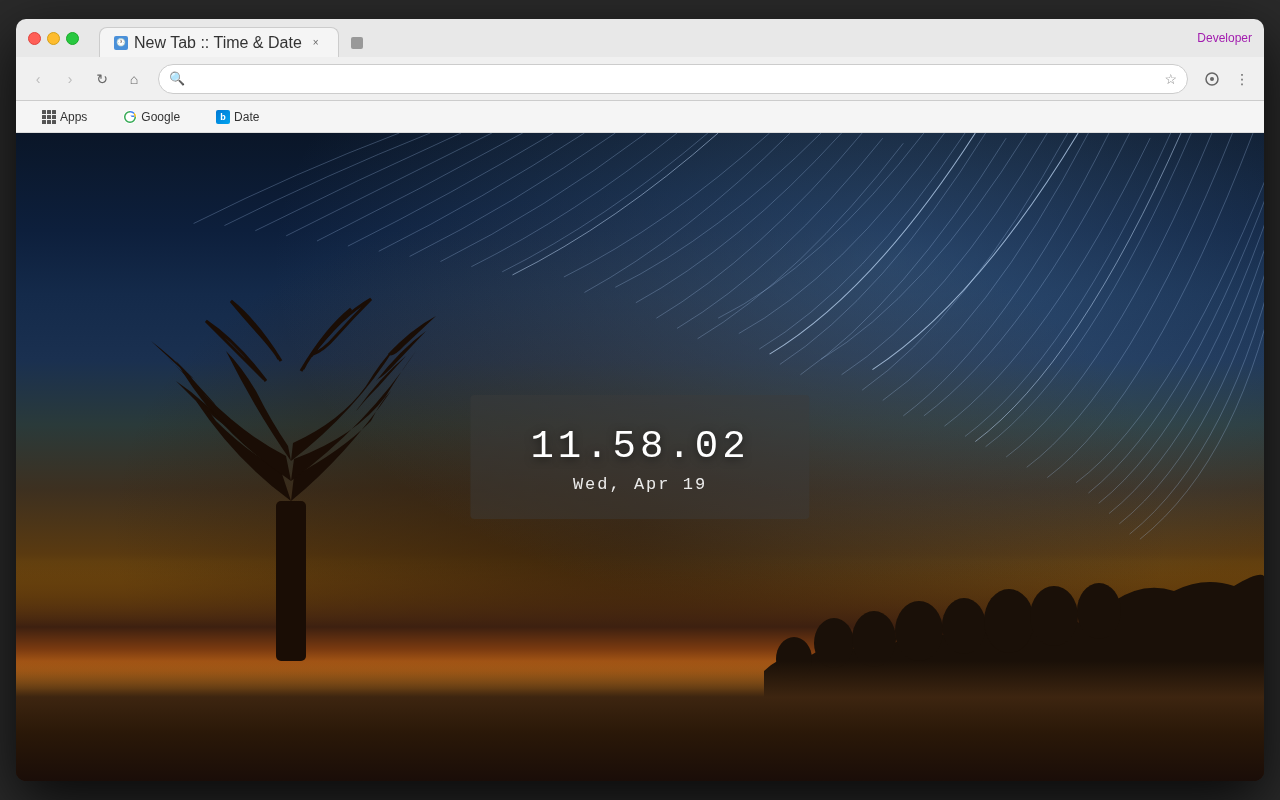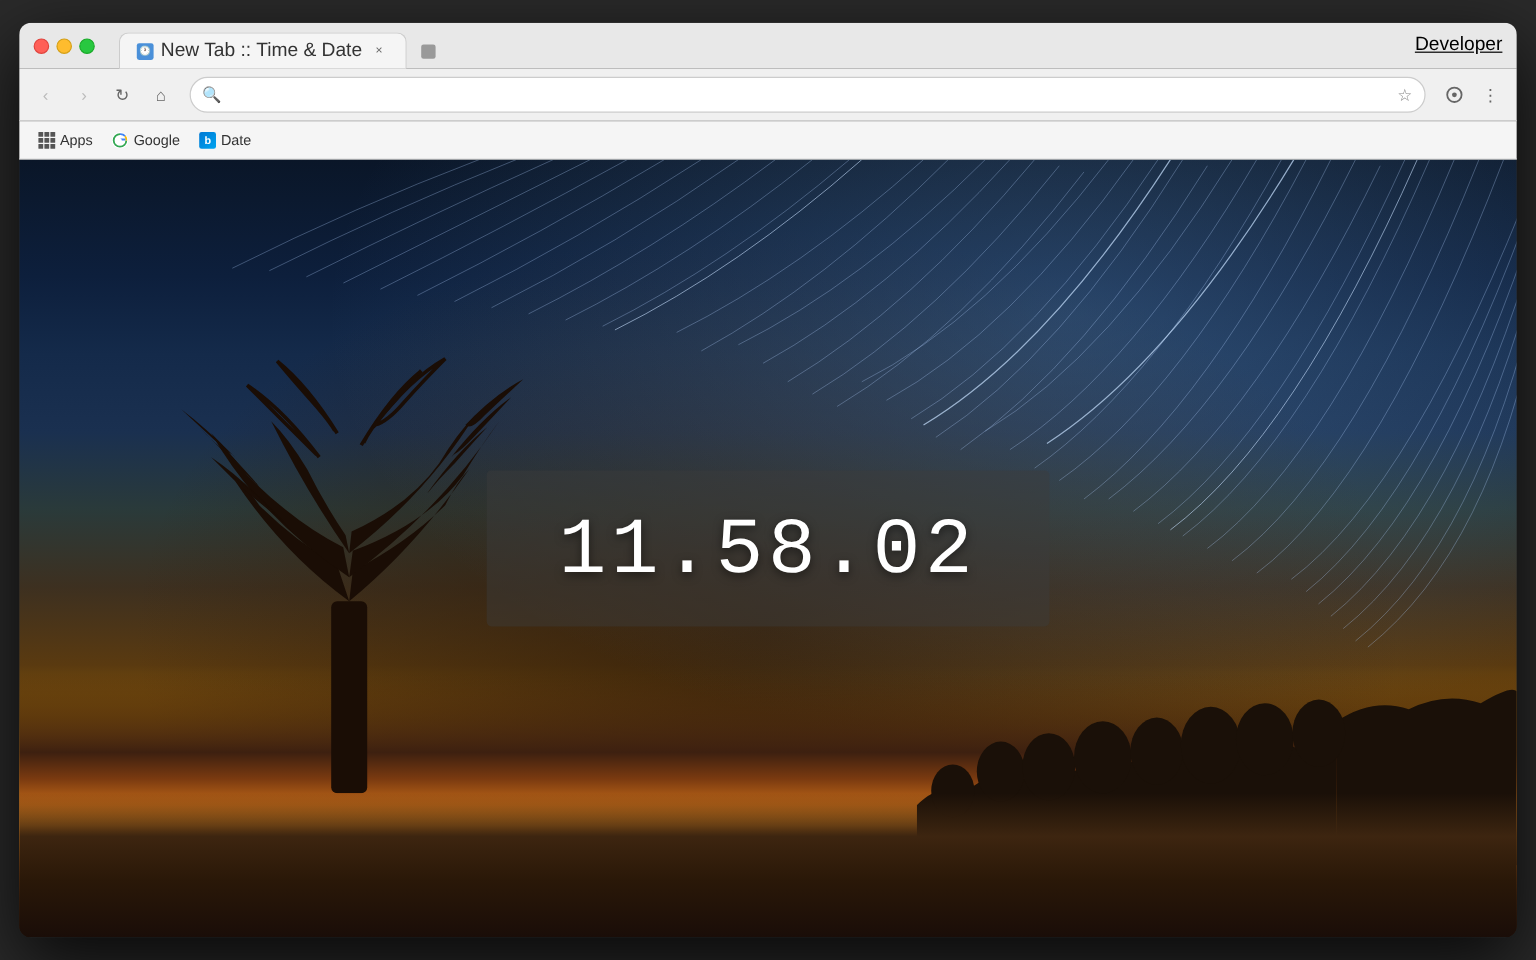--- a/index.html
+++ b/index.html
@@ -120,23 +120,22 @@
       cursor: pointer;
       font-size: 16px;
       margin-left: 4px;
     }
 
     .developer-label {
       position: absolute;
       right: 12px;
       top: 50%;
       transform: translateY(-50%);
-      font-size: 16px;
-      color: #000000;
-      text-decoration: underline;
+      font-size: 12px;
+      color: #a21caf;
     }
 
     
     .toolbar {
       background: #f0f0f0;
       height: 44px;
       display: flex;
       align-items: center;
       padding: 0 8px;
       gap: 4px;
@@ -196,22 +195,22 @@
       align-items: center;
       gap: 2px;
     }
 
     
     .bookmarks-bar {
       background: #f5f5f5;
       height: 32px;
       display: flex;
       align-items: center;
-      padding: 0 8px;
-      gap: 0;
+      padding: 0 18px;
+      gap: 20px;
       border-bottom: 1px solid #ddd;
       flex-shrink: 0;
     }
 
     .bookmark-item {
       display: flex;
       align-items: center;
       gap: 4px;
       padding: 3px 8px;
       border-radius: 4px;
@@ -346,21 +345,21 @@
       left: 50%;
       transform: translate(-50%, -50%);
       background: rgba(60, 60, 60, 0.45);
       border-radius: 4px;
       padding: 30px 60px 25px;
       text-align: center;
       min-width: 300px;
     }
 
     .clock-time {
-      font-size: 66px;
+      font-size: 39px;
       font-family: 'Courier New', monospace;
       color: white;
       letter-spacing: 4px;
       font-weight: 400;
       text-shadow: 0 2px 8px rgba(0,0,0,0.5);
     }
 
     .clock-date {
       font-size: 17px;
       color: rgba(255,255,255,0.9);
@@ -564,16 +563,17 @@
         <ellipse cx="245" cy="100" rx="25" ry="32"></ellipse>
         <ellipse cx="290" cy="95" rx="24" ry="30"></ellipse>
         <ellipse cx="335" cy="90" rx="22" ry="28"></ellipse>
       </g>
     </svg>
 
     <div class="ground"></div>
 
     <div class="clock-widget">
       <div class="clock-time">11.58.02</div>
+      <div class="clock-date">Wed, Apr 19</div>
     </div>
 
   </div>
 </div>
 
 </body></html>

